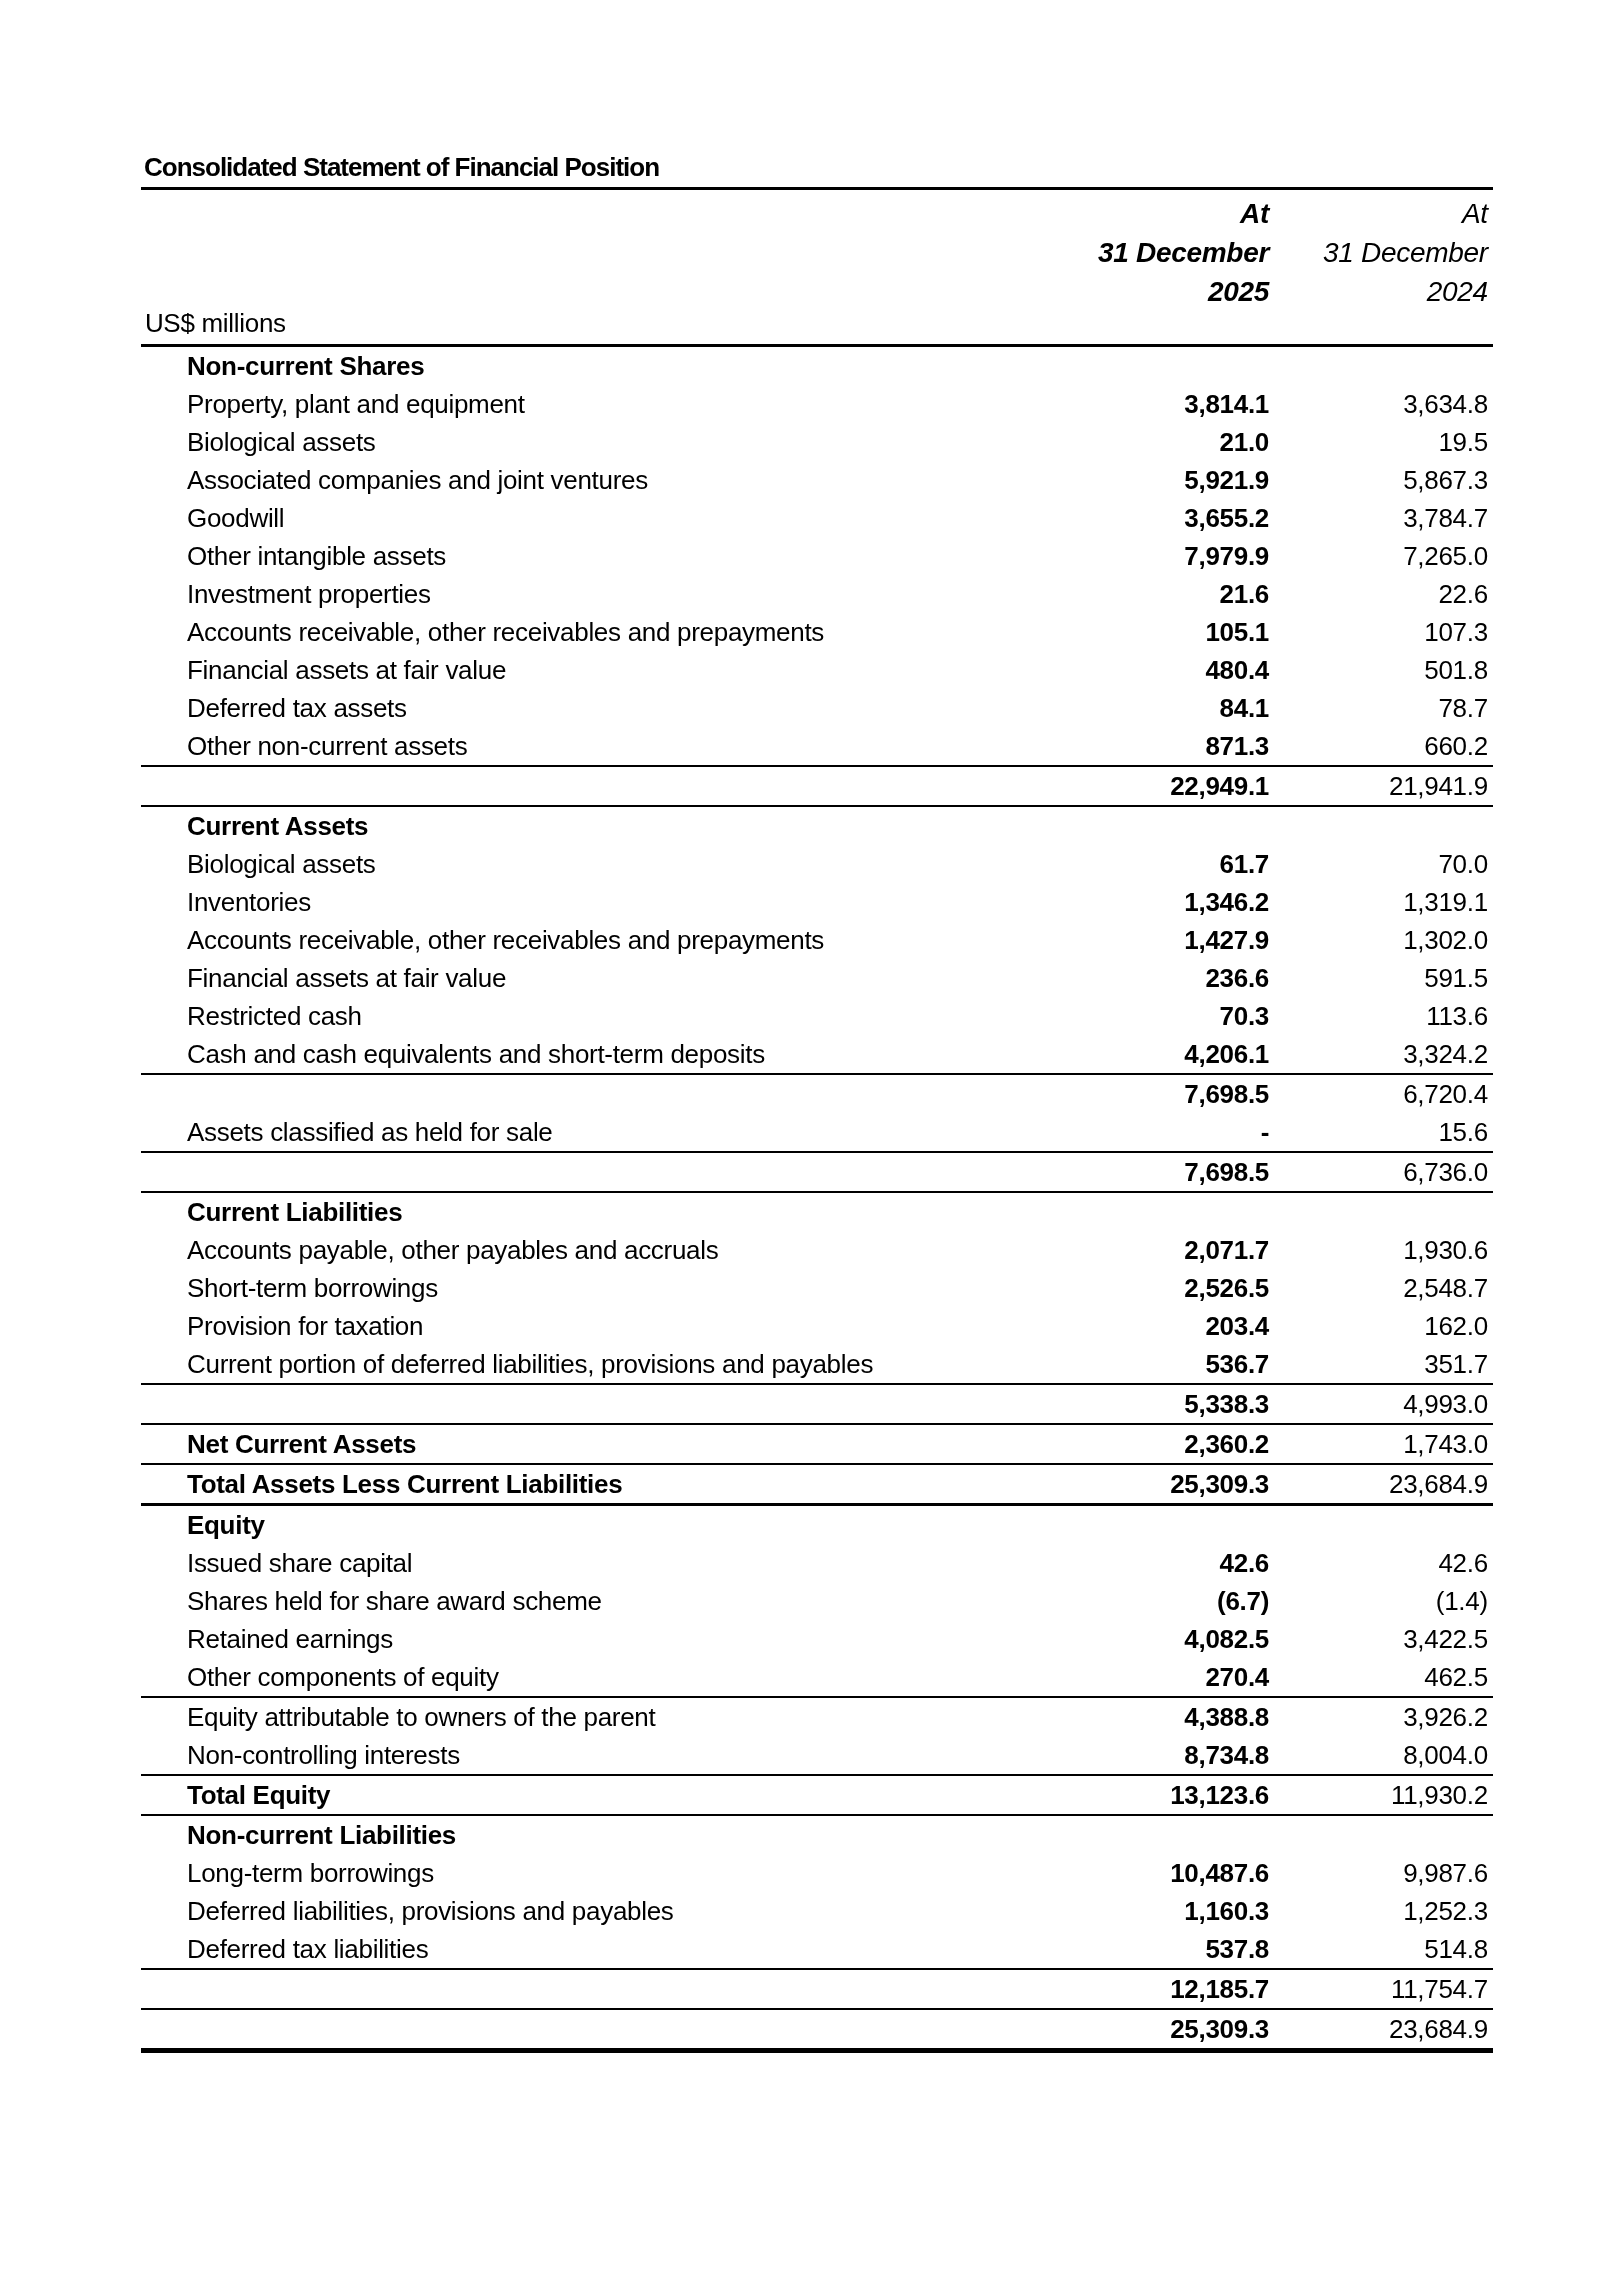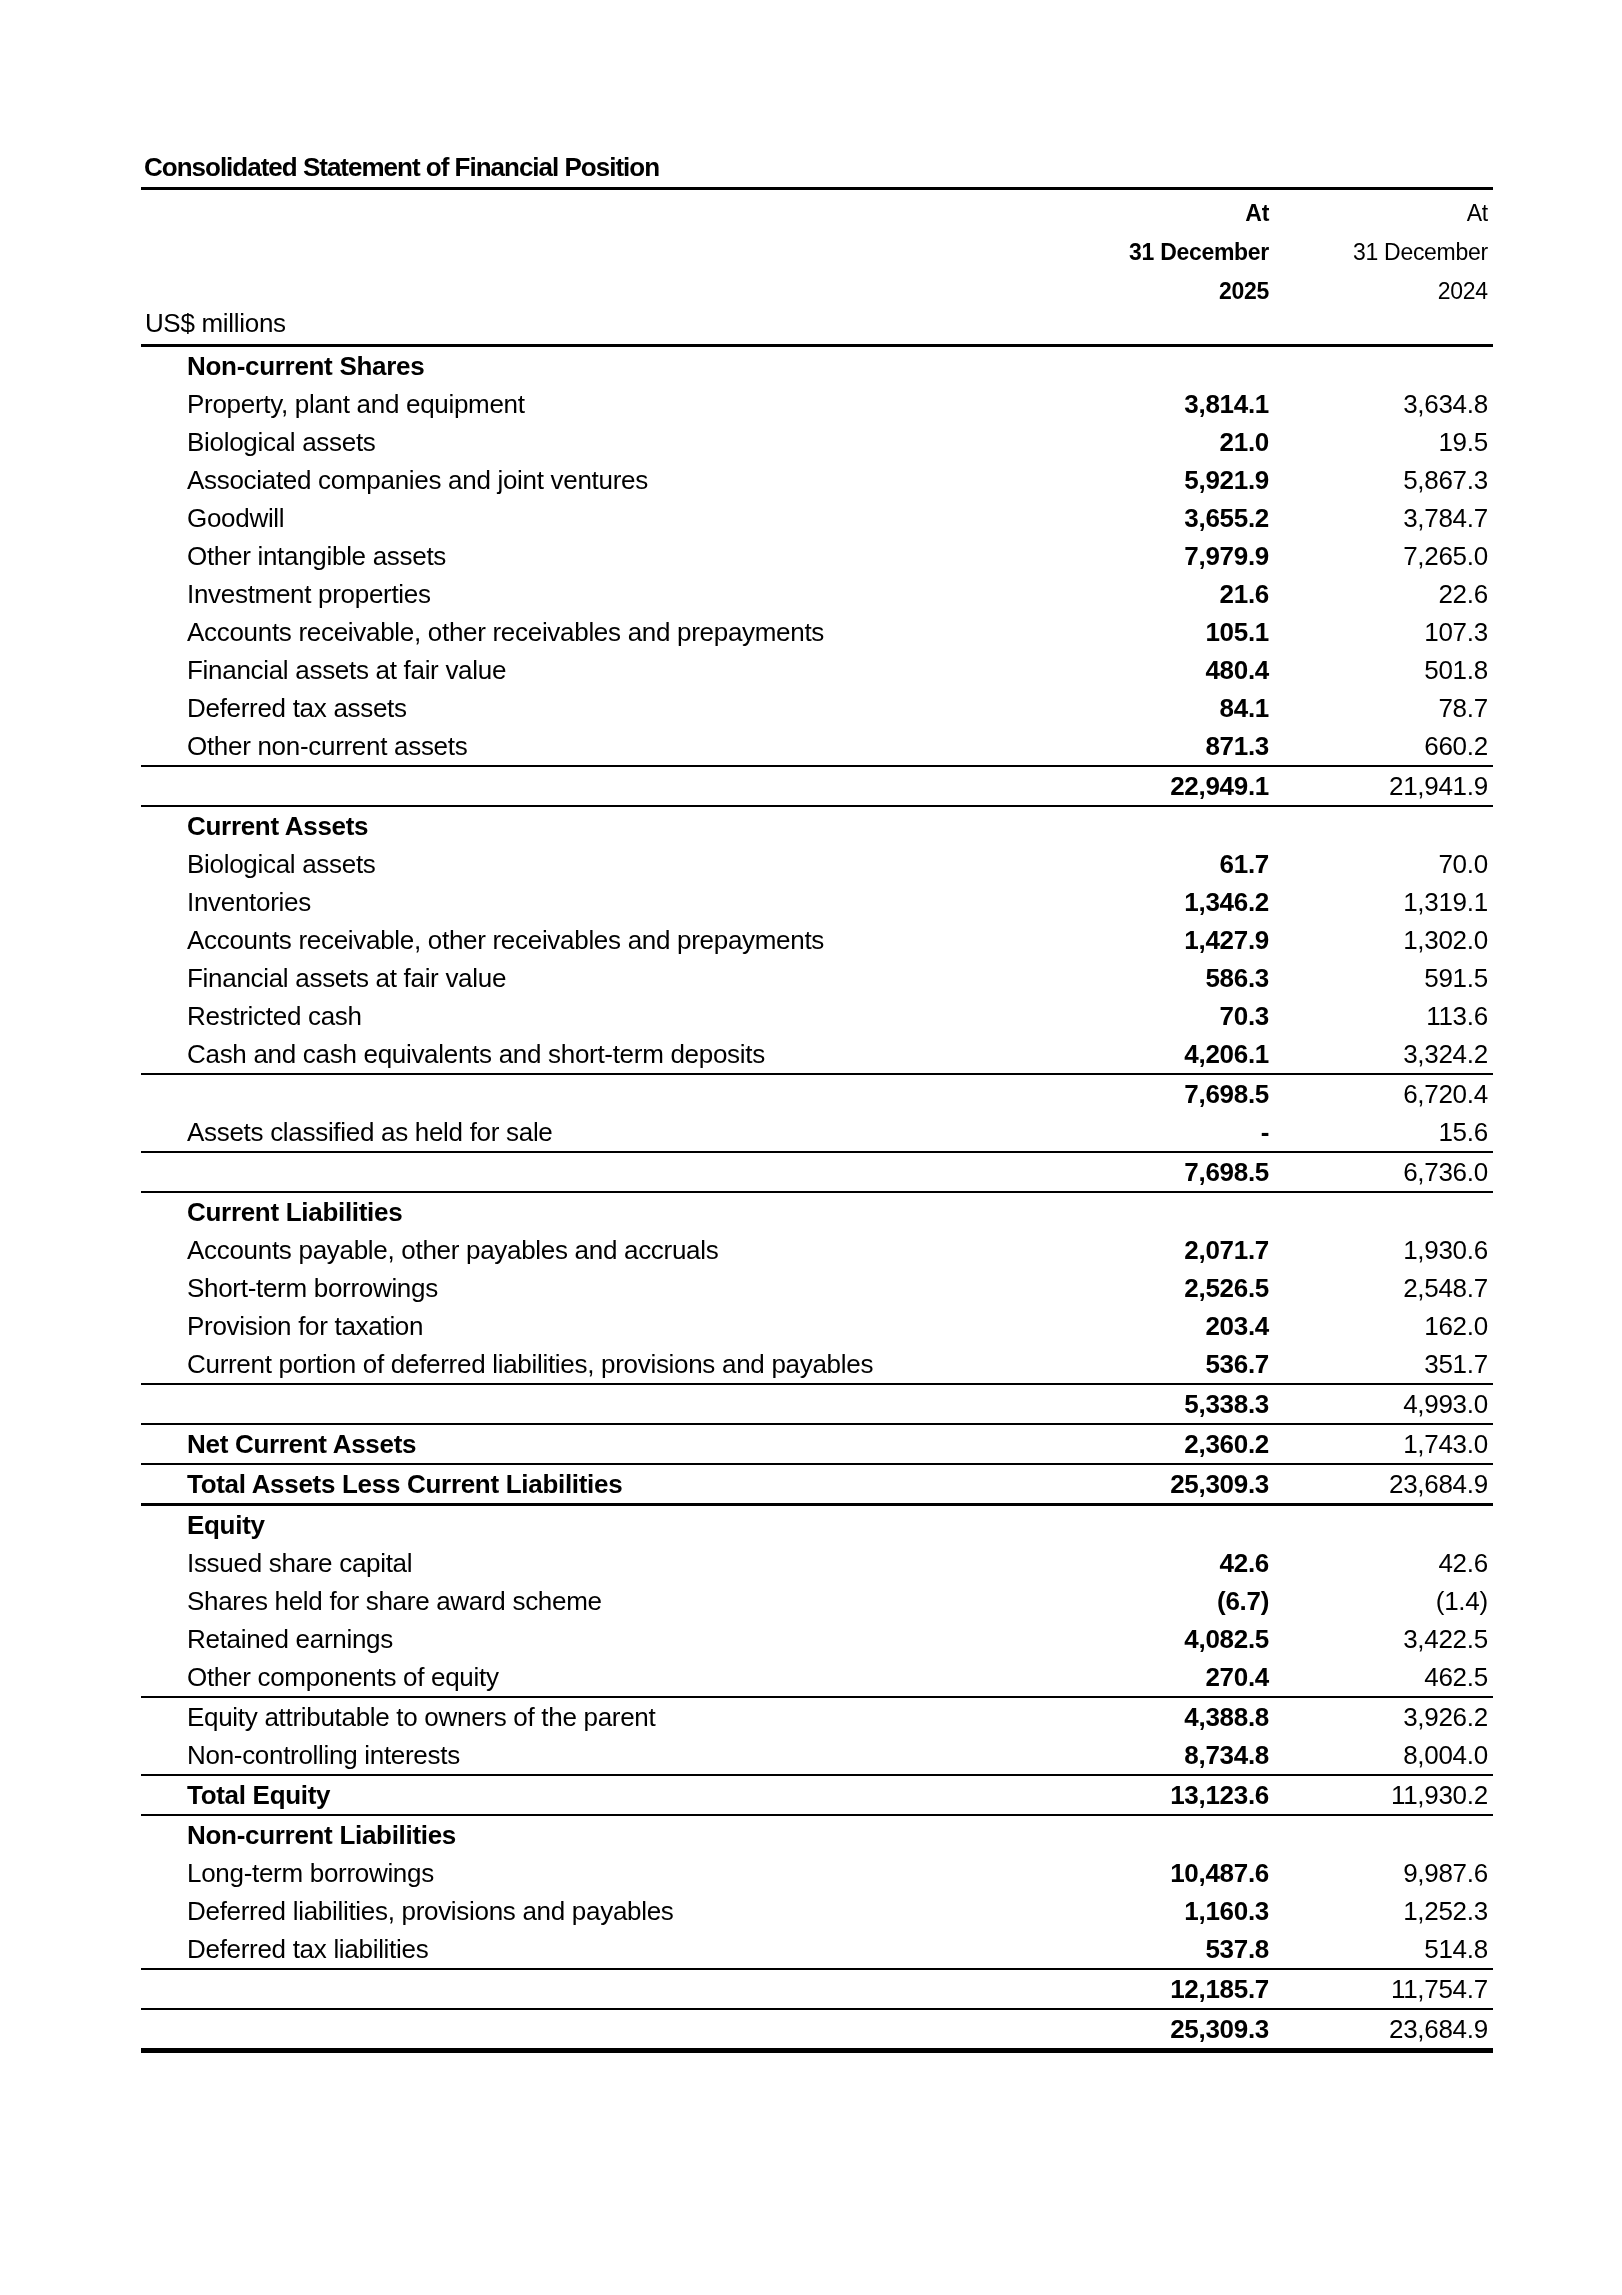--- a/index.html
+++ b/index.html
@@ -1,21 +1,21 @@
 <!DOCTYPE html>
 <html style="font-size:10.5px"><head>
 <meta charset="utf-8">
 <style>
   html, body { margin:0; padding:0; background:#fff; }
   body { width:1623px; height:2295px; position:relative; font-family:"Liberation Sans", sans-serif; color:#000; }
   .title { position:absolute; left:144px; top:152px; font-size:26px; font-weight:bold; letter-spacing:-1px; }
   .tbl { position:absolute; left:141px; top:187px; width:1352px; }
   .rule-thick { border-top:3.9px solid #000; }
   .hdr { position:relative; height:154px; }
-  .hdr .c1, .hdr .c2 { position:absolute; top:3.9px; text-align:right; font-size:23px; line-height:39px; letter-spacing:-0.3px; }
+  .hdr .c1, .hdr .c2 { position:absolute; top:3.9px; text-align:right; font-size:28px; line-height:39px; letter-spacing:-0.3px;font-style:italic; }
   .hdr .c1 { right:224px; font-weight:bold; }
   .hdr .c2 { right:5.2px; }
   .hdr .unit { position:absolute; left:3.9px; bottom:5px; font-size:26px; letter-spacing:-0.3px; }
   .row { position:relative; height:38px; font-size:26px; line-height:38px; letter-spacing:-0.3px; }
   .row .lbl { position:absolute; left:46px; top:0; white-space:nowrap; }
   .row .v1 { position:absolute; right:224px; top:0; font-weight:bold; text-align:center; }
   .row .v2 { position:absolute; right:5.2px; top:0; text-align:right; }
   .row.section .lbl { font-weight:bold; }
   .row.bold .lbl { font-weight:bold; }
   .rt { border-top:2px solid #000; }
@@ -117,21 +117,21 @@
         <span class="v1">1,346.2</span>
         <span class="v2">1,319.1</span>
       </div>
       <div class="row">
         <span class="lbl">Accounts receivable, other receivables and prepayments</span>
         <span class="v1">1,427.9</span>
         <span class="v2">1,302.0</span>
       </div>
       <div class="row">
         <span class="lbl">Financial assets at fair value</span>
-        <span class="v1">586.3</span>
+        <span class="v1">236.6</span>
         <span class="v2">591.5</span>
       </div>
       <div class="row">
         <span class="lbl">Restricted cash</span>
         <span class="v1">70.3</span>
         <span class="v2">113.6</span>
       </div>
       <div class="row">
         <span class="lbl">Cash and cash equivalents and short-term deposits</span>
         <span class="v1">4,206.1</span>

